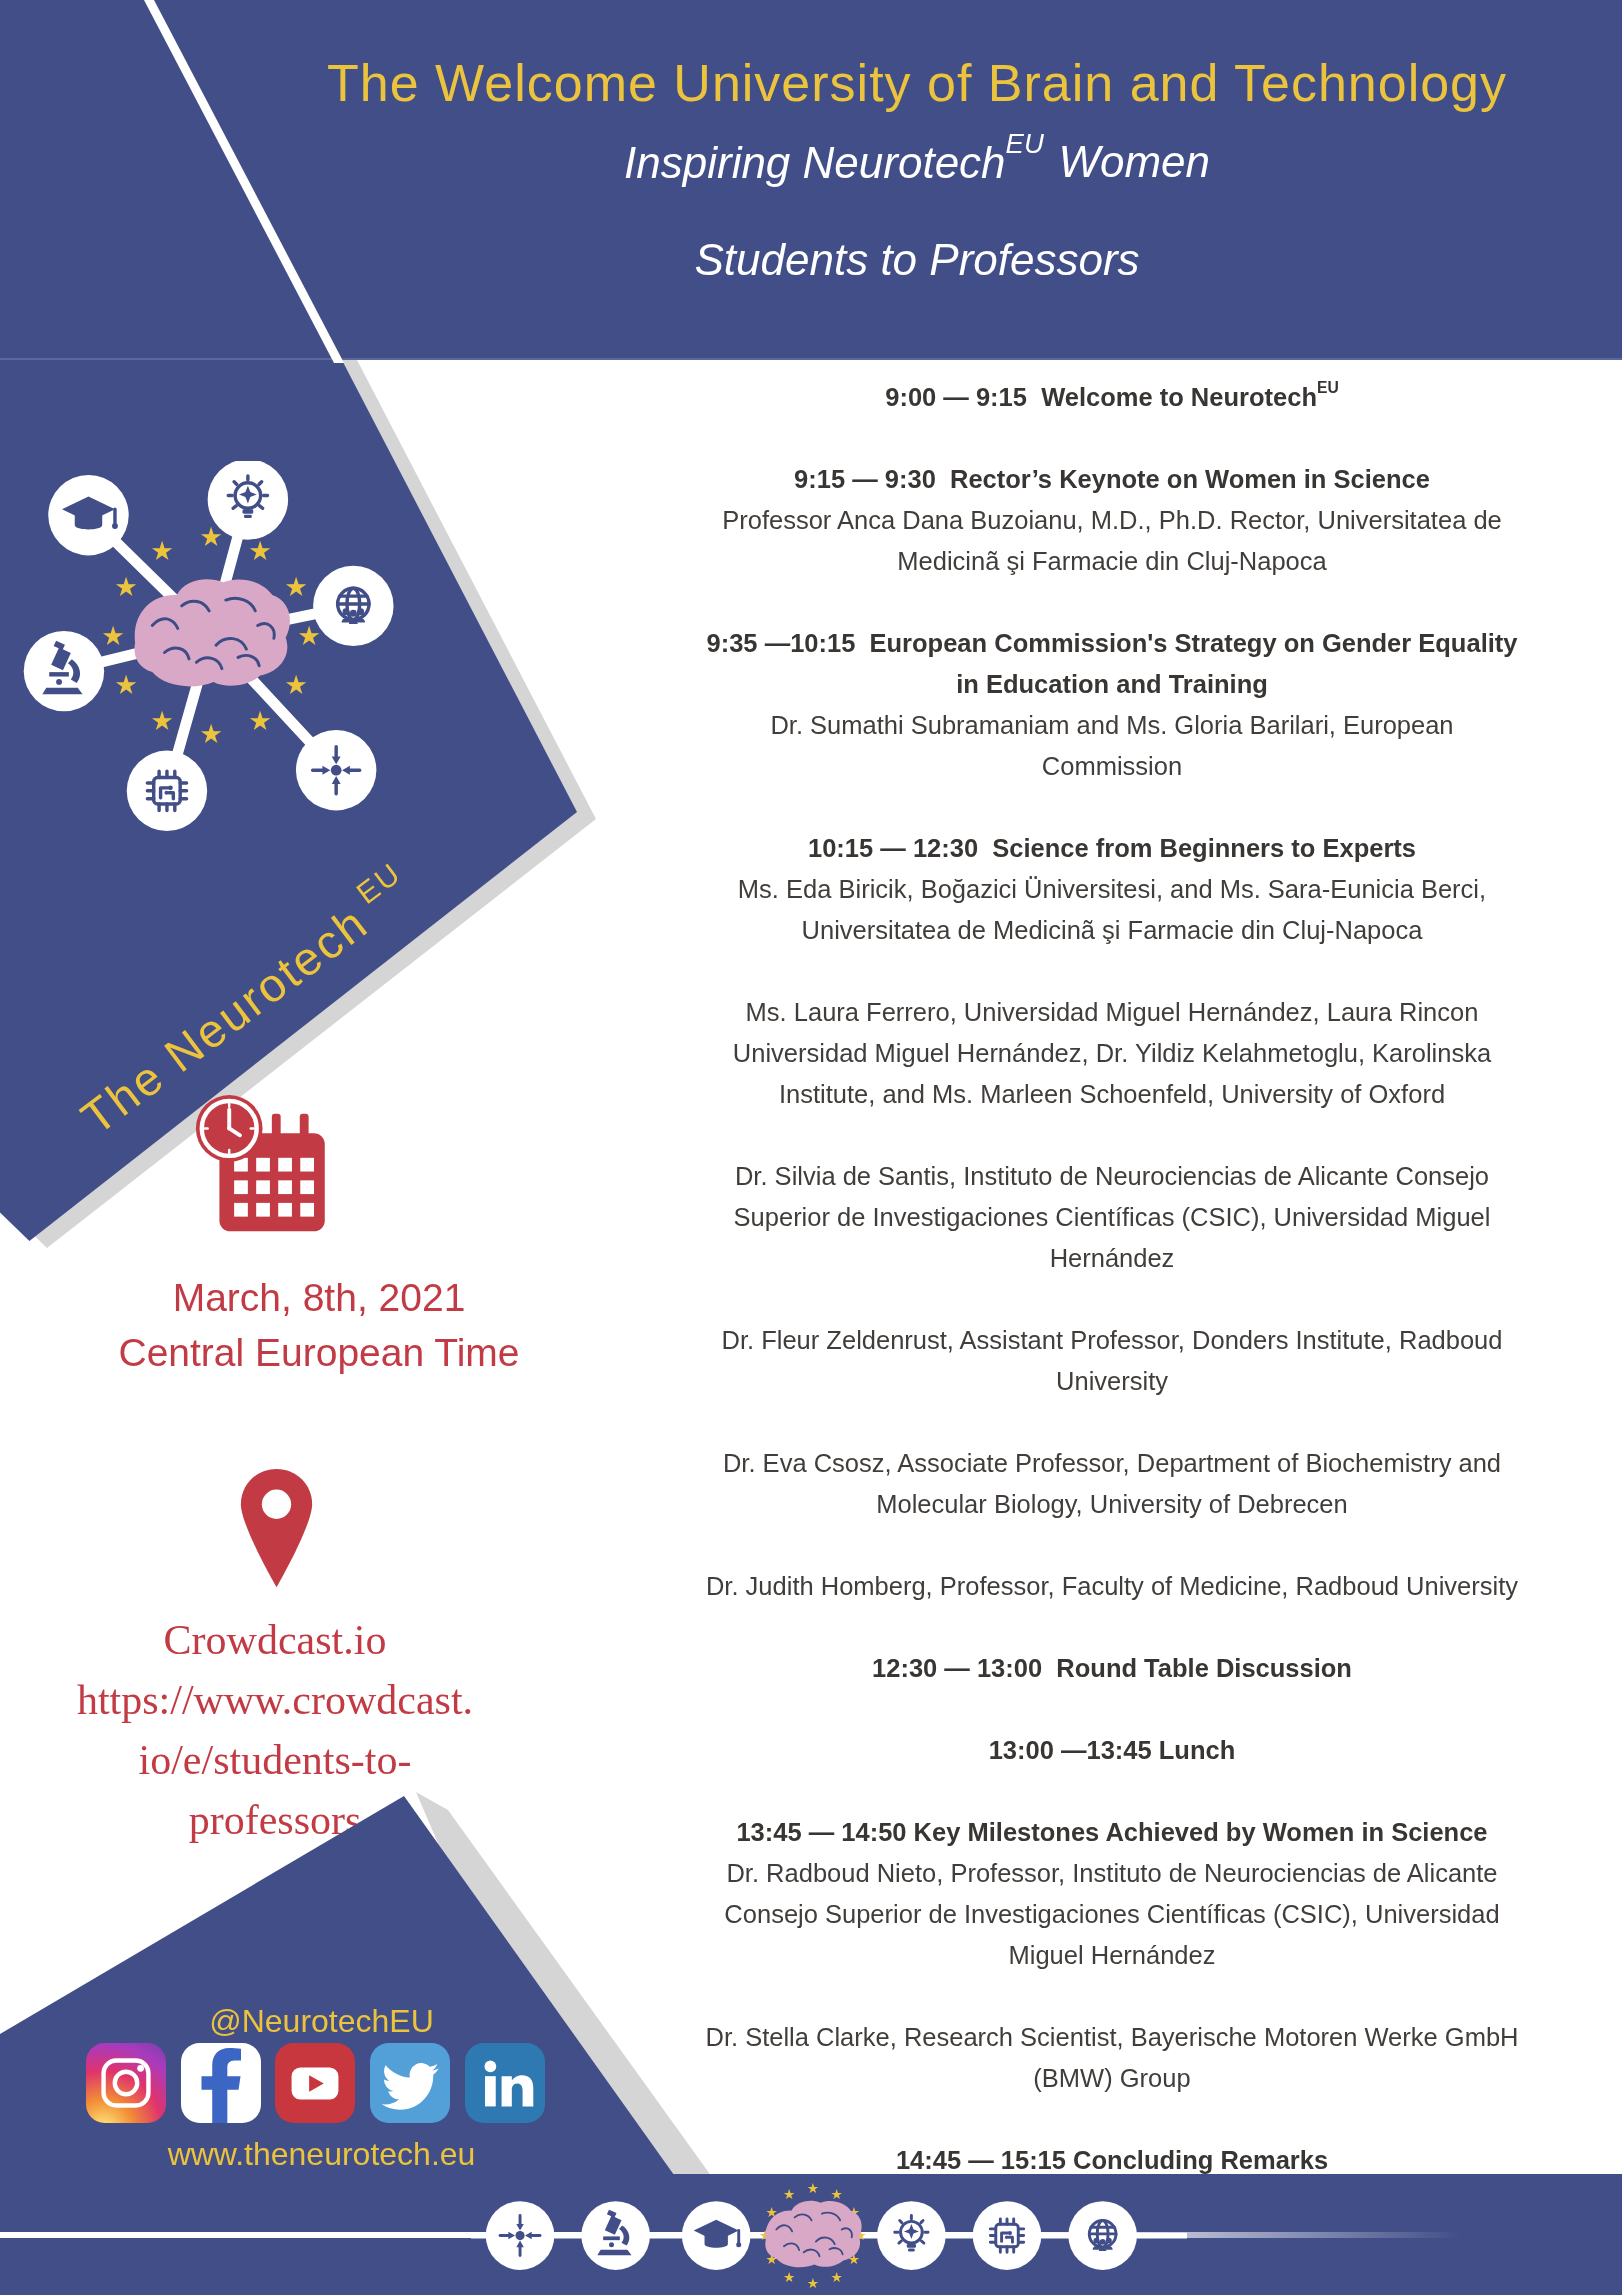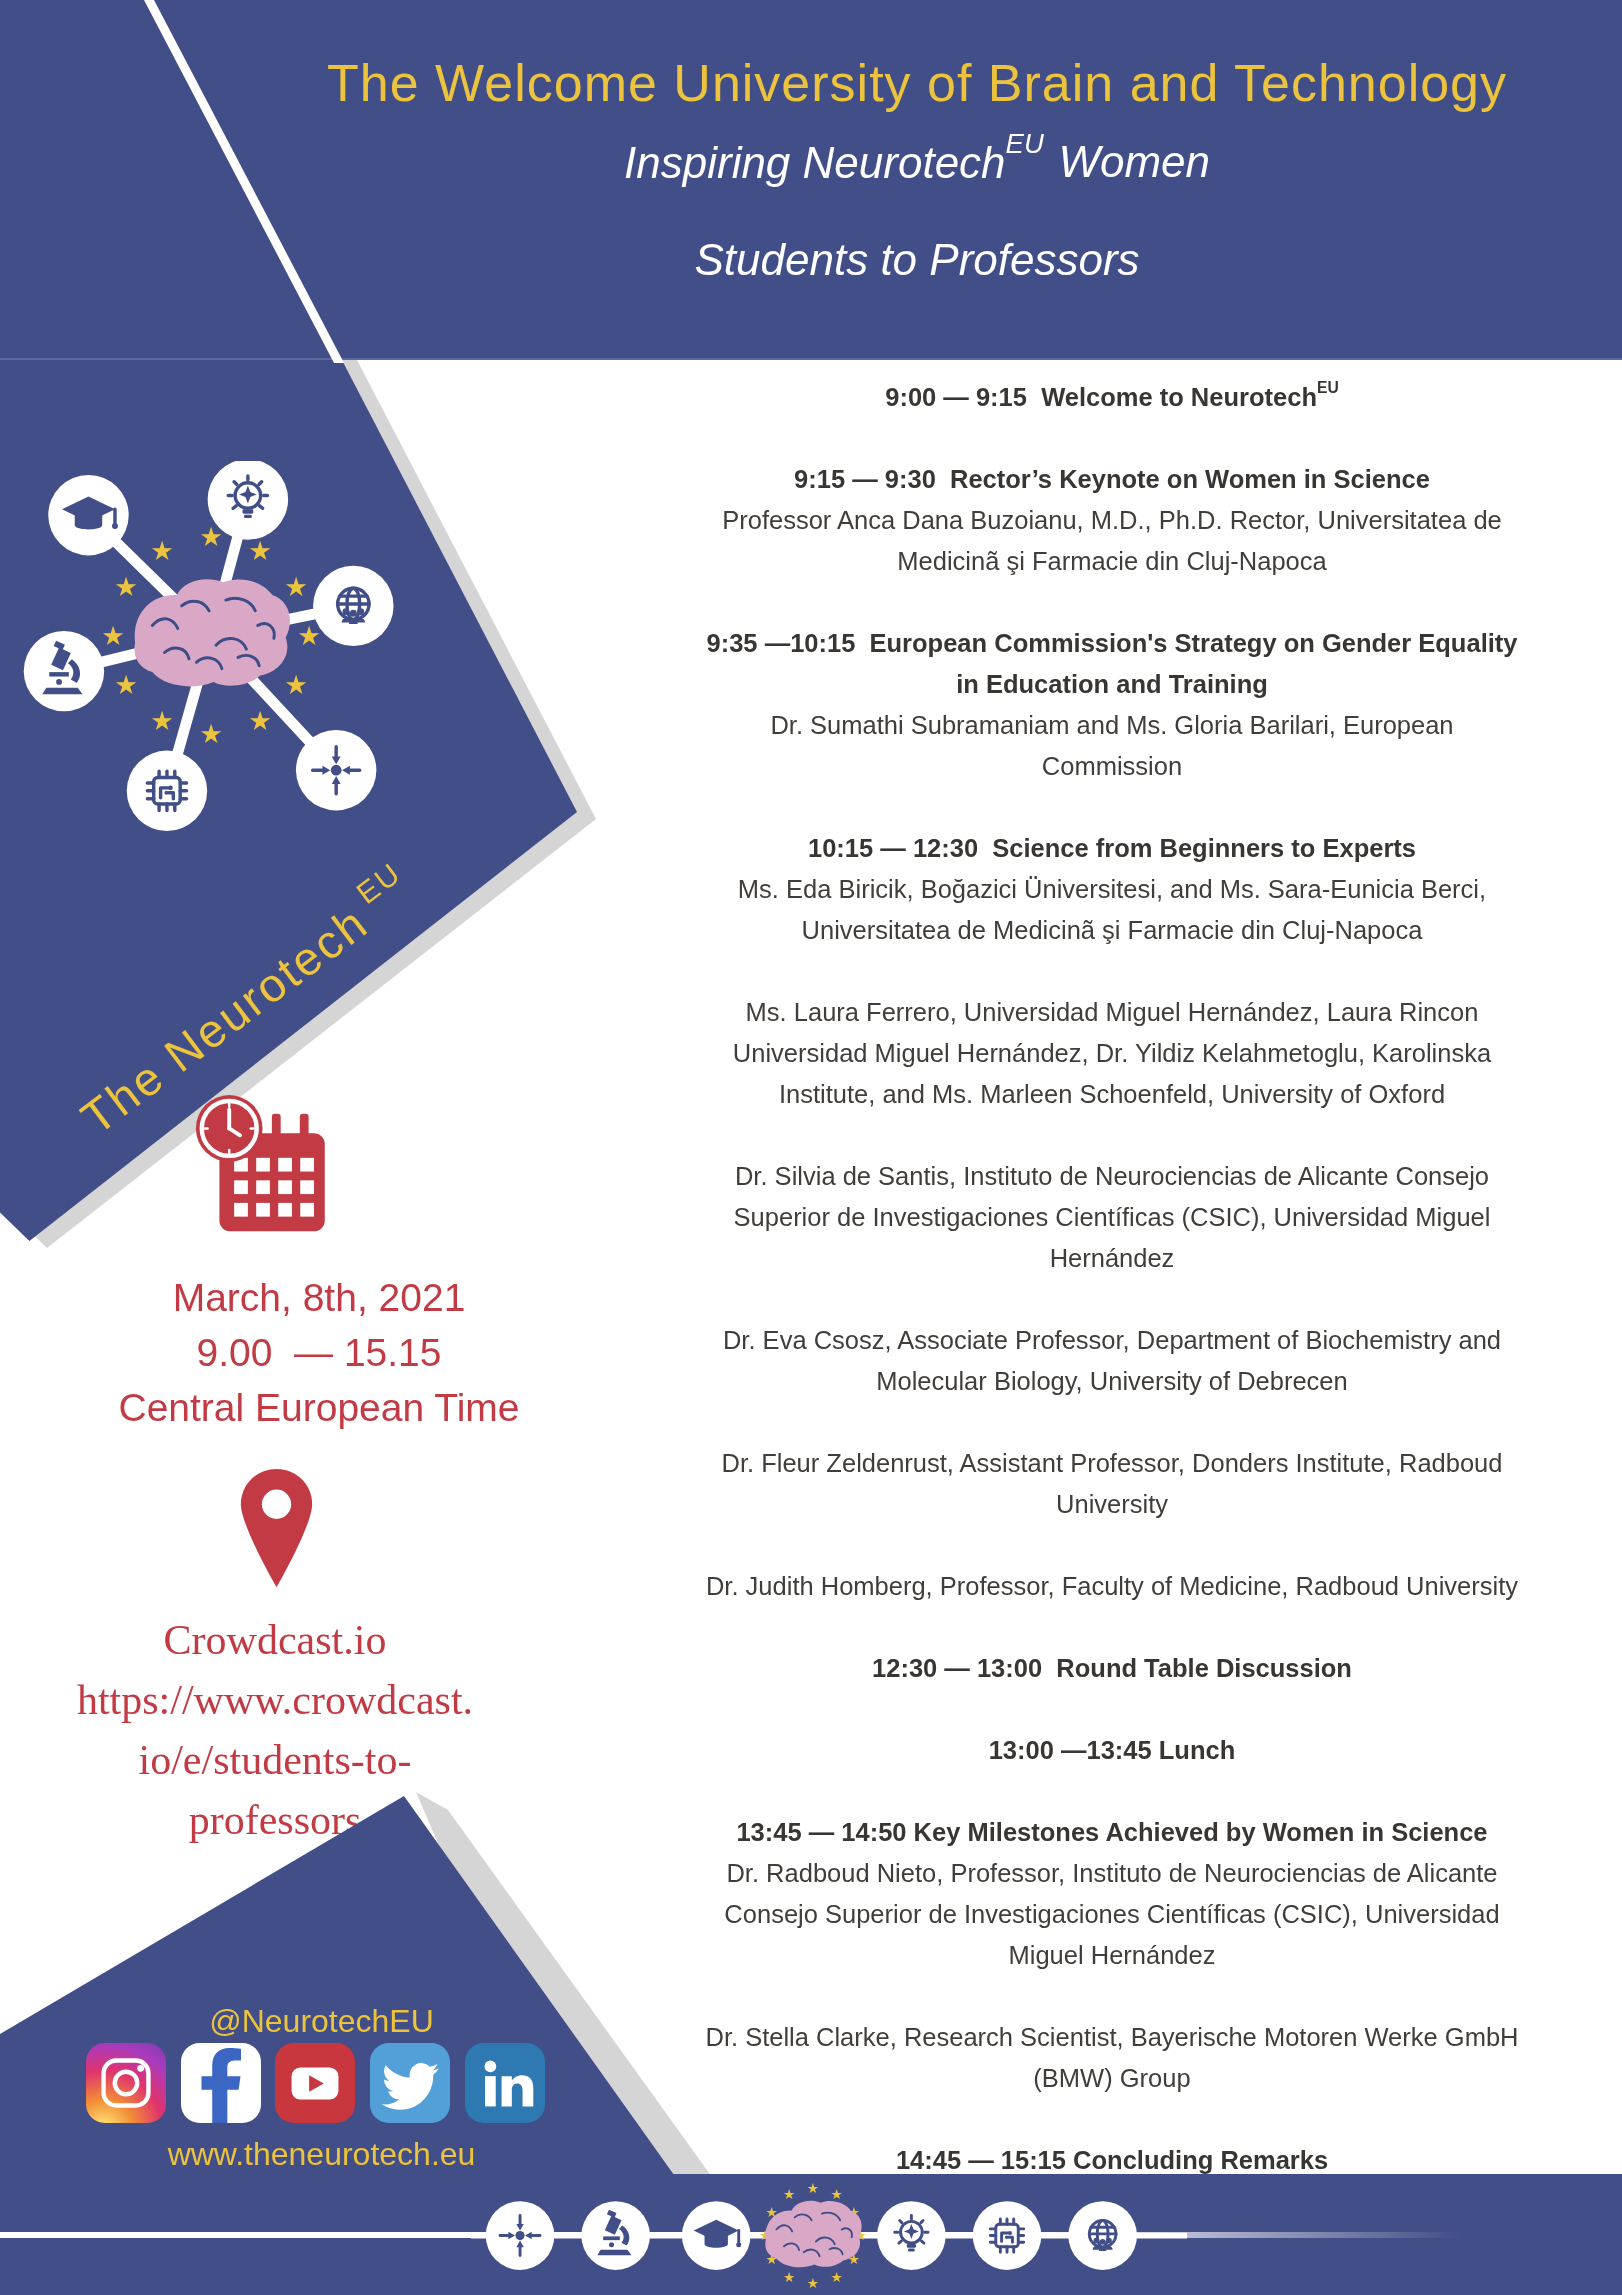--- a/index.html
+++ b/index.html
@@ -216,21 +216,20 @@
         <line x1="78" y1="78" x2="100" y2="92"></line>
       <line x1="78" y1="28" x2="78" y2="34" stroke-width="5"></line>
         <line x1="128" y1="78" x2="122" y2="78" stroke-width="5"></line>
       <line x1="78" y1="128" x2="78" y2="122" stroke-width="5"></line>
         <line x1="28" y1="78" x2="34" y2="78" stroke-width="5"></line>
     </g>
   </svg>
 
   <div class="abs red-col date-block">
     <div>March, 8th, 2021</div>
-    <div style="white-space:pre-wrap">9.00  — 15.15</div>
     <div>Central European Time</div>
   </div>
 
   <svg class="abs" style="left:235px;top:1465px" width="83" height="142" viewBox="0 0 170 290">
     <path d="M85 8 C44 8 12 40 12 80 C12 124 85 250 85 250 C85 250 158 124 158 80 C158 40 126 8 85 8 Z" fill="var(--red)"></path>
     <circle cx="85" cy="80" r="30" fill="#ffffff"></circle>
   </svg>
 
   <div class="abs red-col url-block">
     <div>Crowdcast.io</div>
@@ -273,28 +272,28 @@
 
     <div class="session">
 
       <div class="sess-body">Dr. Silvia de Santis, Instituto de Neurociencias de Alicante Consejo
 Superior de Investigaciones Científicas (CSIC), Universidad Miguel
 Hernández</div>
     </div>
 
     <div class="session">
 
+      <div class="sess-body">Dr. Fleur Zeldenrust, Assistant Professor, Donders Institute, Radboud
+University</div>
+    </div>
+
+    <div class="session">
+
       <div class="sess-body">Dr. Eva Csosz, Associate Professor, Department of Biochemistry and
 Molecular Biology, University of Debrecen</div>
-    </div>
-
-    <div class="session">
-
-      <div class="sess-body">Dr. Fleur Zeldenrust, Assistant Professor, Donders Institute, Radboud
-University</div>
     </div>
 
     <div class="session">
 
       <div class="sess-body">Dr. Judith Homberg, Professor, Faculty of Medicine, Radboud University</div>
     </div>
 
     <div class="session">
       <div class="sess-title">12:30 — 13:00  Round Table Discussion</div>
 

